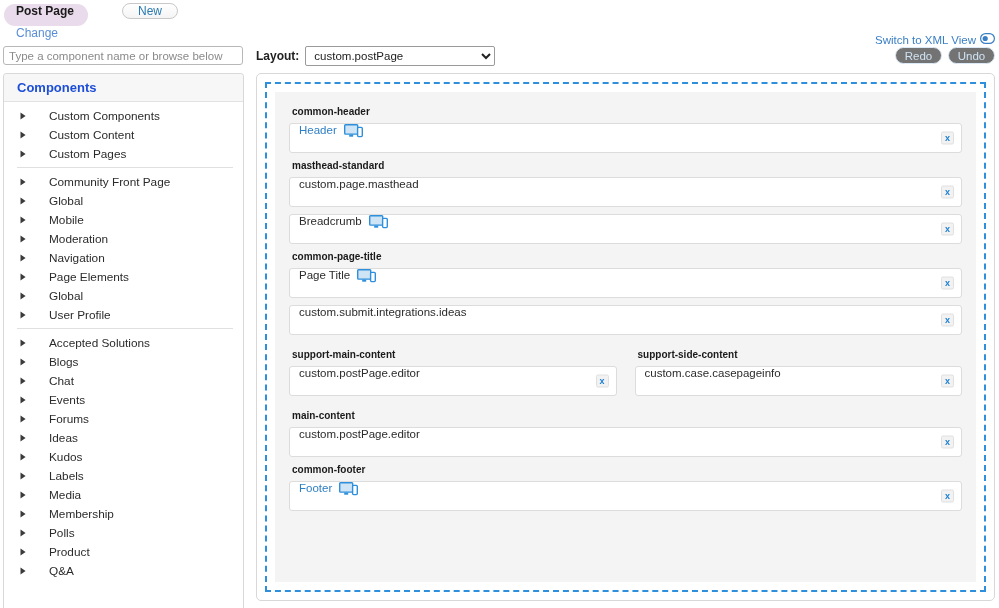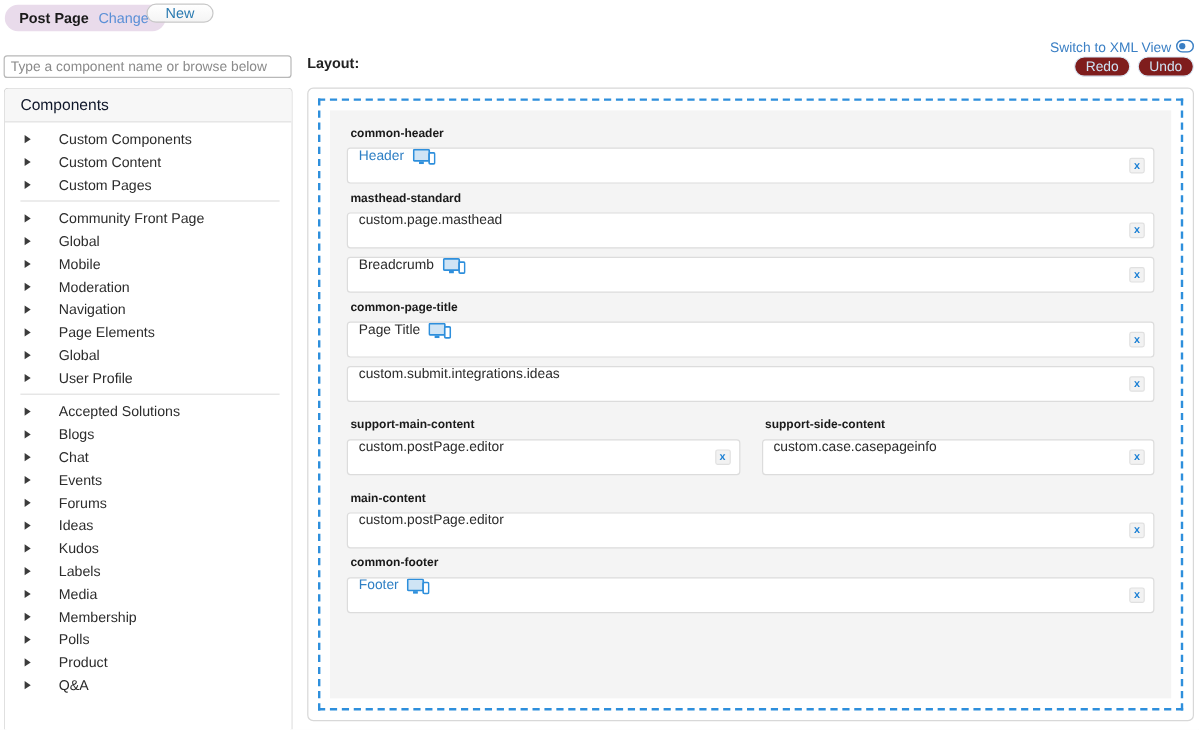--- a/index.html
+++ b/index.html
@@ -16,21 +16,21 @@
   
   #topbar {
     position: absolute; left: 0; top: 0; width: 999px; height: 30px;
   }
   .page-badge {
     position: absolute; left: 4px; top: 4px;
     height: 22px;
     background: #e9dbeb;
     border-radius: 11px;
     padding: 0 14px 0 12px;
-    display: flex; align-items: center; gap: 8px;
+    display: flex; gap: 8px; flex-direction: column;
   }
   .page-badge .pg-title {
     font-weight: bold; font-size: 12px; color: #1a1a1a;
   }
   .page-badge .pg-change {
     font-size: 12px; color: #5a8fd6; cursor: pointer;
   }
   .new-btn {
     position: absolute; left: 122px; top: 3px;
     width: 56px; height: 16px;
@@ -49,21 +49,21 @@
     white-space: nowrap;
   }
   .toggle-ico { display: block; }
   .undo-redo {
     position: absolute; right: 4px; top: 47px;
     display: flex; gap: 6px;
   }
   .ur-btn {
     width: 47px; height: 17px;
     border: 1px solid #dceaf7; border-radius: 9px;
-    background: #7f1d1d;
+    background: #737373;
     color: #cfe2f3; font-size: 11.5px;
     display: flex; align-items: center; justify-content: center;
     cursor: default;
   }
 
   
   .comp-search {
     position: absolute; left: 3px; top: 46px;
     width: 240px; height: 19px;
     border: 1px solid #b8b8b8; border-radius: 3px;
@@ -97,21 +97,21 @@
     border-radius: 4px 4px 0 0;
     background: #ffffff;
     overflow: hidden;
   }
   .sb-head {
     height: 28px;
     background: #f7f7f7;
     border-bottom: 1px solid #e2e2e2;
     display: flex; align-items: center;
     padding-left: 13px;
-    font-weight: normal; font-size: 13px; color: #0f172a;
+    font-weight: bold; font-size: 13px; color: #1d4ed8;
   }
   .sb-list { padding-top: 4px; }
   .sb-item {
     height: 19px;
     display: flex; align-items: center;
     padding-left: 16px;
     cursor: pointer;
     gap: 13px;
   }
   .sb-caret {
@@ -211,20 +211,21 @@
 
 <div class="undo-redo">
   <div class="ur-btn">Redo</div>
   <div class="ur-btn">Undo</div>
 </div>
 
 <input class="comp-search" type="text" placeholder="Type a component name or browse below" style="">
 
 <div class="layout-row">
   <span class="layout-label">Layout:</span>
+  <select class="layout-select"><option>custom.postPage</option></select>
 </div>
 
 <div id="sidebar">
   <div class="sb-head">Components</div>
   <div class="sb-list">
       <div class="sb-item">
         <span class="sb-caret">
           <svg width="7" height="8" viewBox="0 0 7 8">
             <path d="M0.5 0.6 L5.6 4 L0.5 7.4 Z" fill="#3b3b3b"></path>
           </svg>

